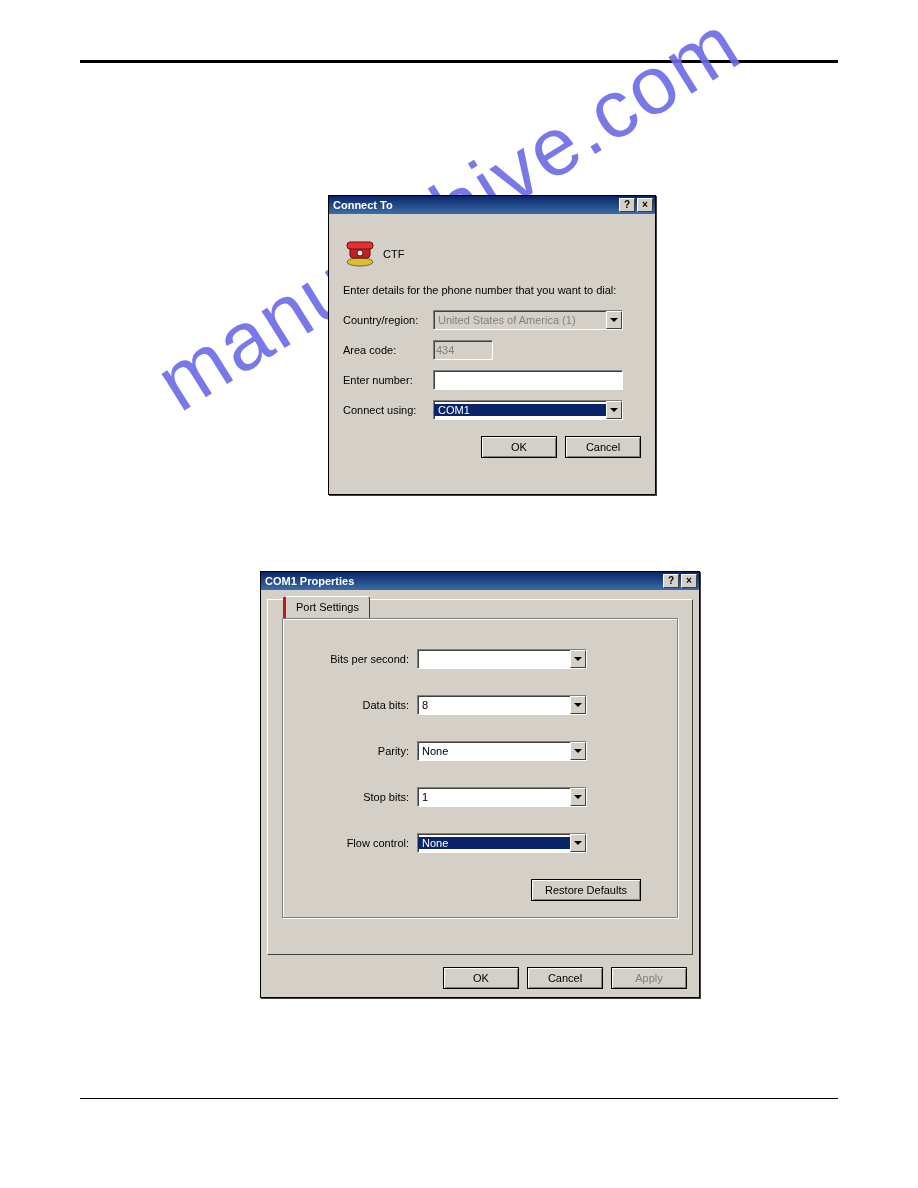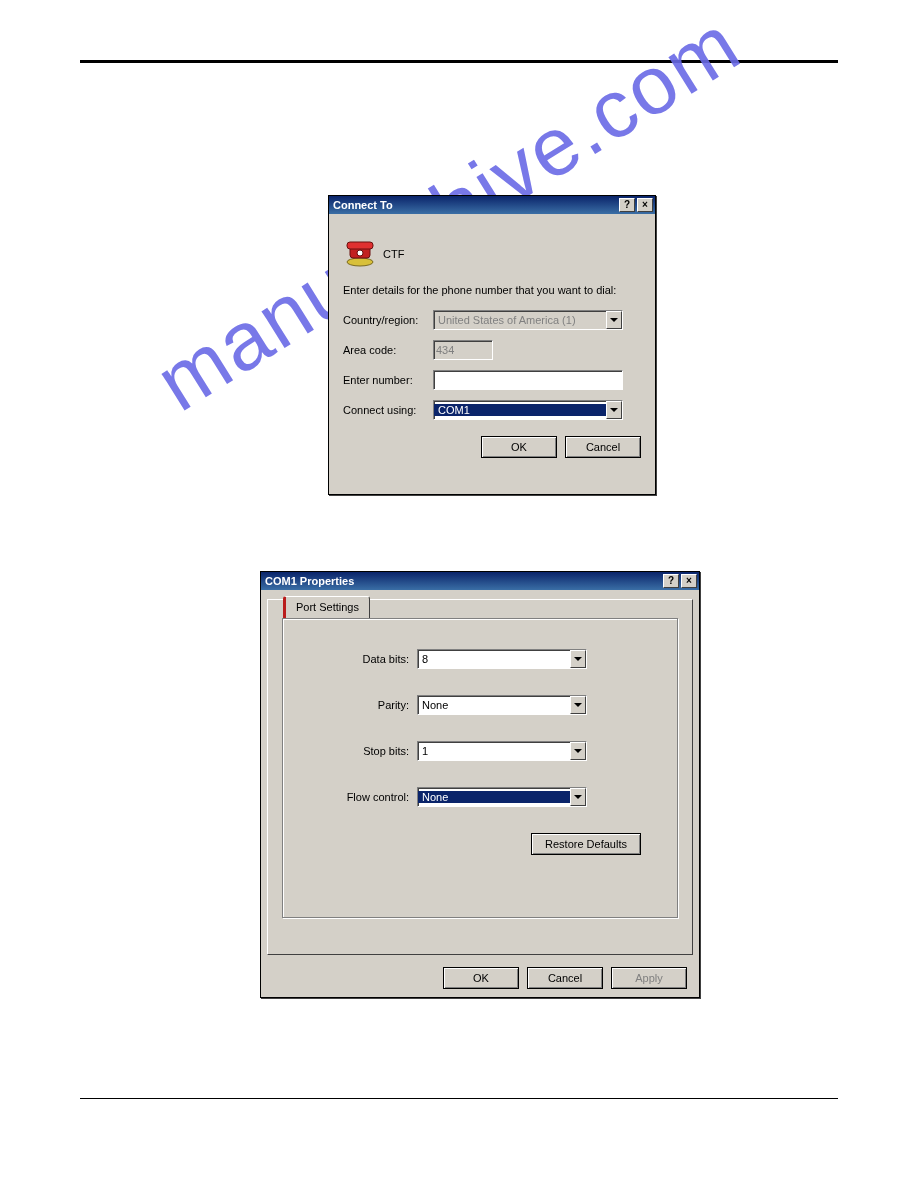--- a/index.html
+++ b/index.html
@@ -240,20 +240,27 @@
   </div>
 
   <div class="tabstrip">
     <div class="tab">Port Settings</div>
   </div>
 
   <div class="tabpanel">
     <div class="groupbox">
       <div class="group-rows">
 
+        <div class="form-row">
+          <span class="lbl2">Bits per second:</span>
+          <div class="sel" style="width:170px">
+            <span class="sel-val"></span>
+            <span class="dropdown-btn"></span>
+          </div>
+        </div>
 
         <div class="form-row">
           <span class="lbl2">Data bits:</span>
           <div class="sel" style="width:170px">
             <span class="sel-val">8</span>
             <span class="dropdown-btn"></span>
           </div>
         </div>
 
         <div class="form-row">

